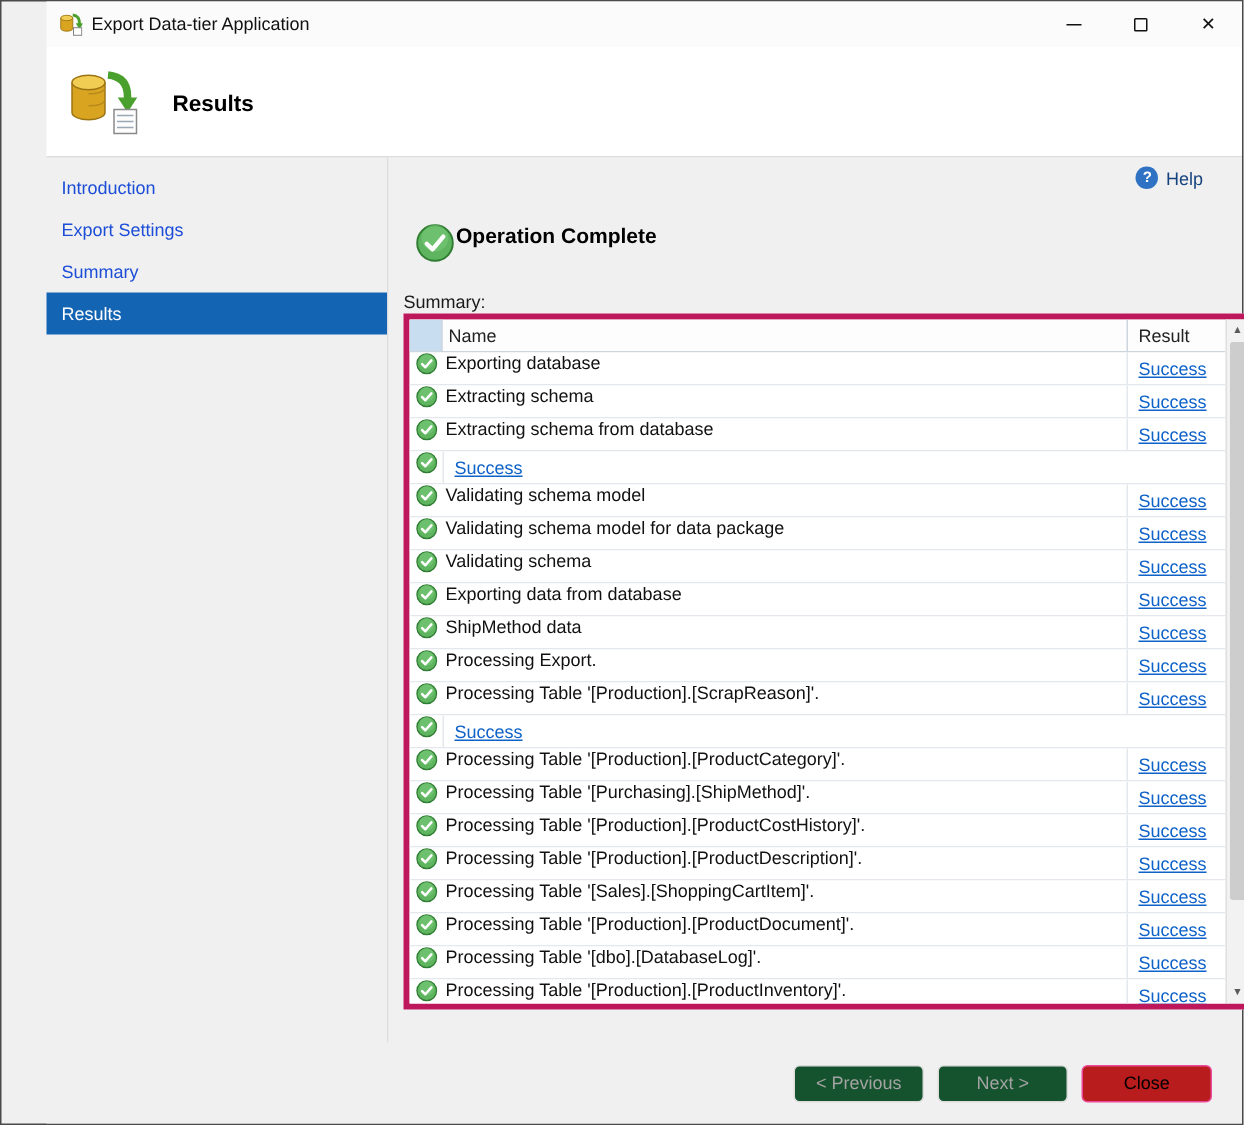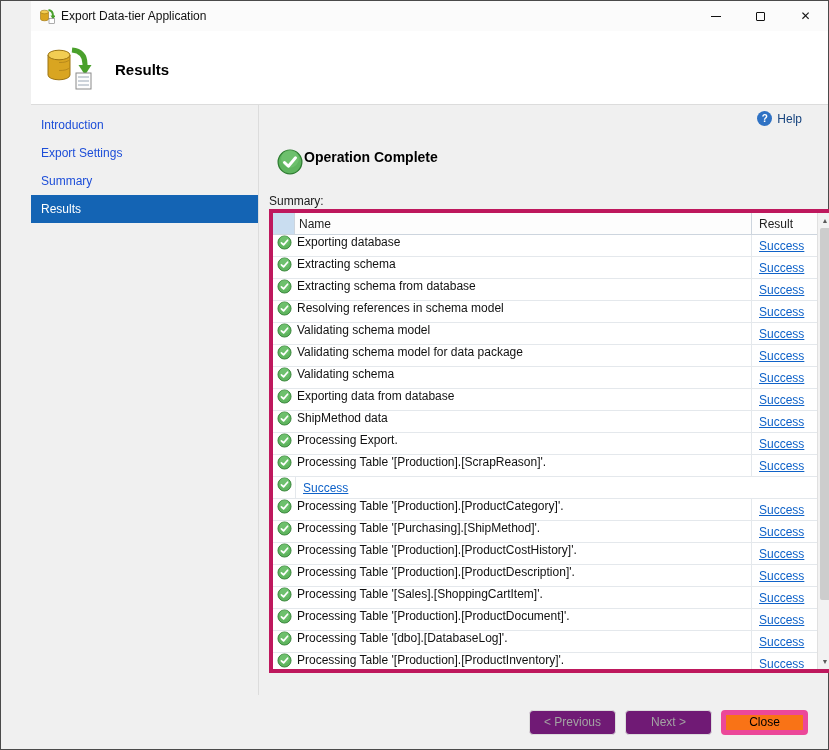--- a/index.html
+++ b/index.html
@@ -134,24 +134,24 @@
     gap: 9px; padding-right: 20px;
     background: #f0f0f0;
   }
   .btn {
     min-width: 87px; height: 25px;
     font-size: 12px; font-family: inherit;
     border-radius: 4px; cursor: pointer;
     display: flex; align-items: center; justify-content: center;
   }
   .btn.disabled {
-    background: #701a75; border: 1px solid #dcdcdc; color: #a3a3a3; cursor: default;
+    background: #14532d; border: 1px solid #dcdcdc; color: #a3a3a3; cursor: default;
   }
   .btn.primary {
-    background: #f97316; border: 5px solid #ec4899; color: #000;
+    background: #b91c1c; border: 1px solid #ec4899; color: #000;
   }
 
   .chk { width: 15px; height: 15px; display: block; }
   .chk-lg { width: 26px; height: 26px; display: block; }
 </style>
 </head>
 <body>
 
 <div class="window">
 
@@ -274,21 +274,20 @@
   </div>
 
   <div class="trow">
     <div class="td-icon">
       <svg class="chk" viewBox="0 0 16 16">
         <circle cx="8" cy="8" r="7" fill="#5fb55f" stroke="#2f7d32" stroke-width="0.9"></circle>
         <circle cx="8" cy="6.2" r="5.2" fill="#79c879" opacity="0.55"></circle>
         <path d="M4.7 8.3 L7 10.5 L11.3 5.6" fill="none" stroke="#fff" stroke-width="1.8" stroke-linecap="round" stroke-linejoin="round"></path>
       </svg>
     </div>
-    <div class="td-name">Resolving references in schema model</div>
     <div class="td-result">
       <span class="success-link">Success</span>
     </div>
   </div>
 
   <div class="trow">
     <div class="td-icon">
       <svg class="chk" viewBox="0 0 16 16">
         <circle cx="8" cy="8" r="7" fill="#5fb55f" stroke="#2f7d32" stroke-width="0.9"></circle>
         <circle cx="8" cy="6.2" r="5.2" fill="#79c879" opacity="0.55"></circle>

